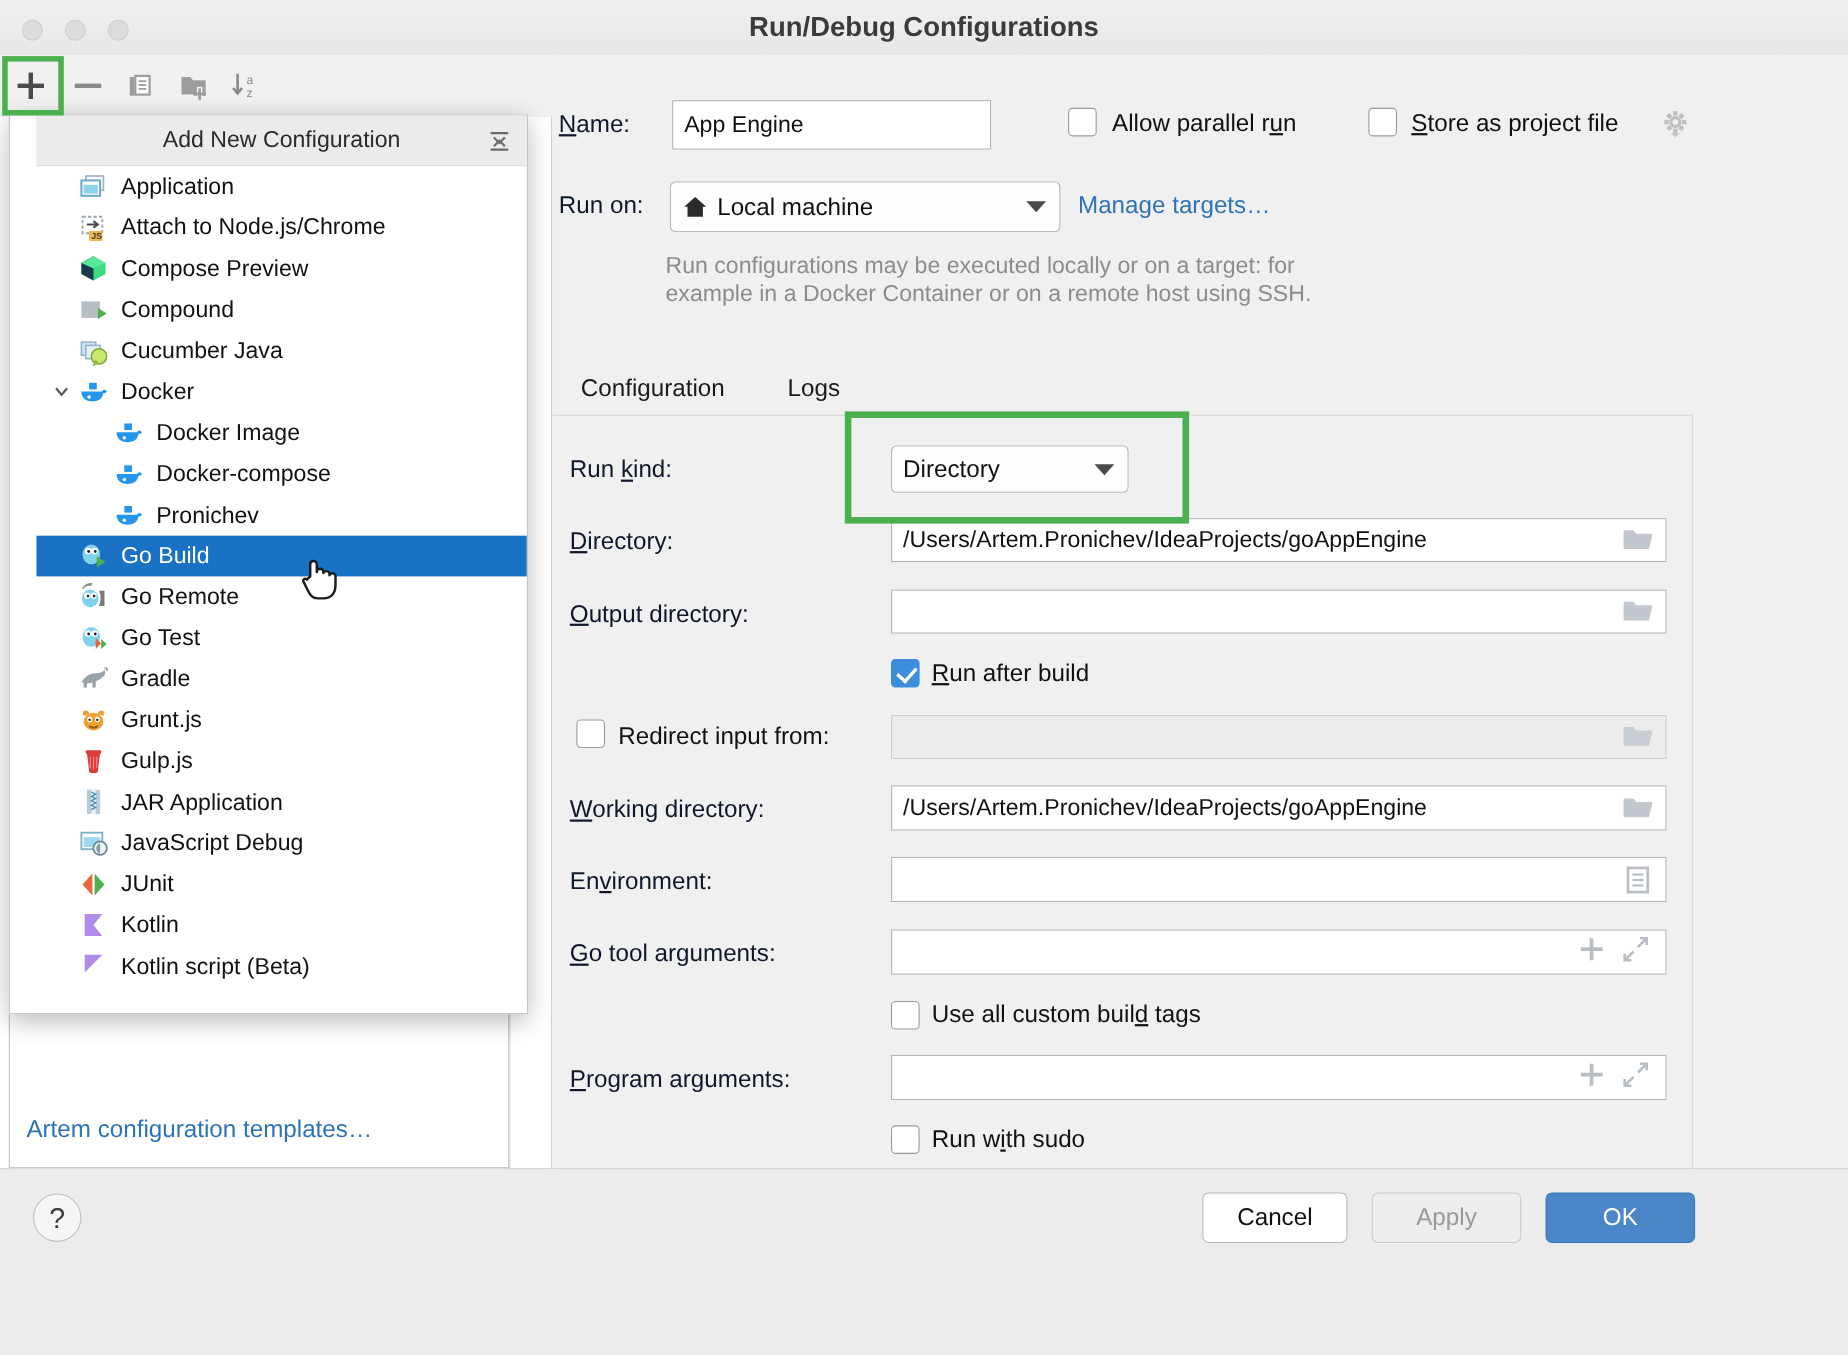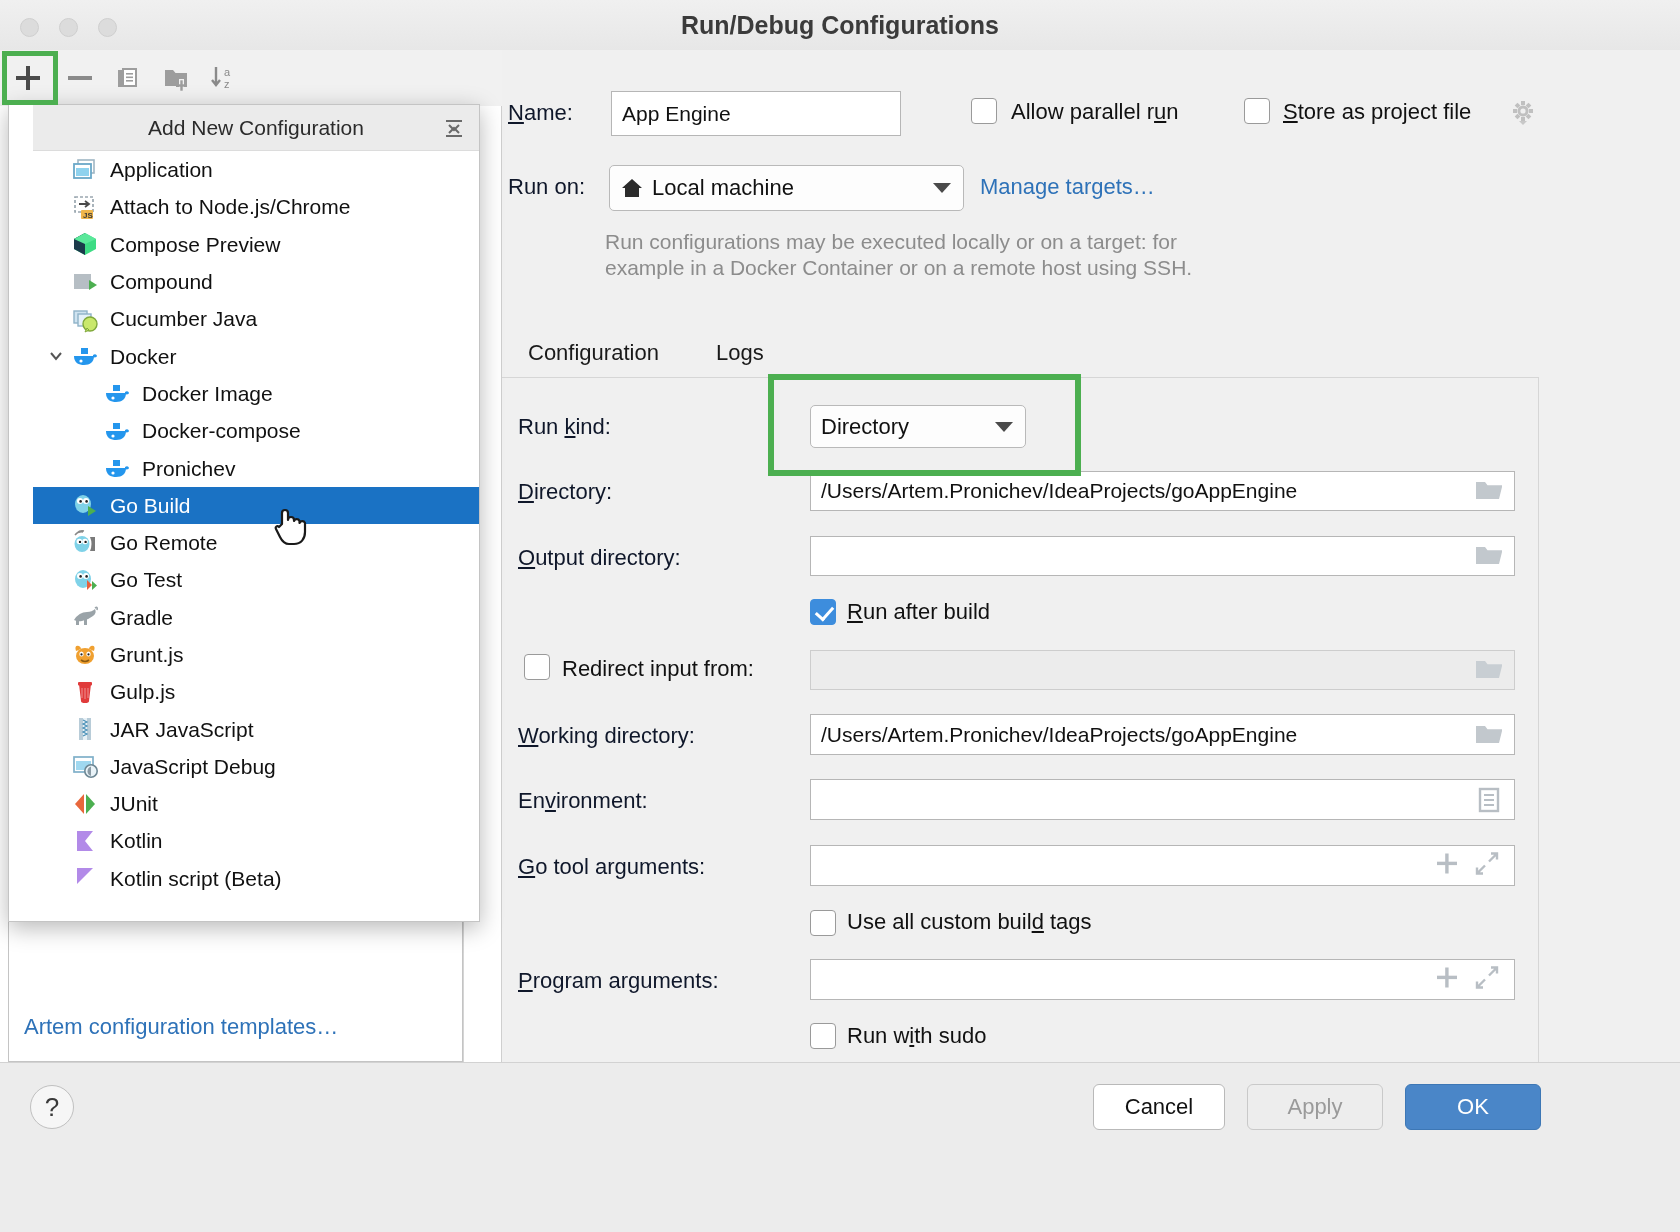--- a/index.html
+++ b/index.html
@@ -511,21 +511,21 @@
         </div>
         <div class="row">
           <span class="arrow spacer"></span>
           <span class="ico">
             <svg width="28" height="28" viewBox="0 0 28 28">
               <rect x="8" y="3" width="12" height="22" fill="#b8ccd8"></rect>
               <rect x="12" y="3" width="4" height="22" fill="#e8f1f6"></rect>
               <path d="M12 5 l4 2 -4 2 4 2 -4 2 4 2 -4 2 4 2 -4 2" stroke="#4a90b8" stroke-width="1.2" fill="none"></path>
             </svg>
           </span>
-          <span class="lbl">JAR JavaScript</span>
+          <span class="lbl">JAR Application</span>
         </div>
         <div class="row">
           <span class="arrow spacer"></span>
           <span class="ico">
             <svg width="28" height="28" viewBox="0 0 28 28">
               <rect x="3" y="5" width="19" height="15" fill="#fff" stroke="#7fb0c9" stroke-width="1.7"></rect>
               <rect x="5" y="9" width="15" height="9" fill="#9fd8f0"></rect>
               <circle cx="20" cy="19" r="6.2" fill="#e9f3f8" stroke="#6d8794" stroke-width="1.6"></circle>
               <path d="M20 14.5 a5 5 0 0 0 0 9.5" fill="#8a9aa4"></path>
             </svg>

